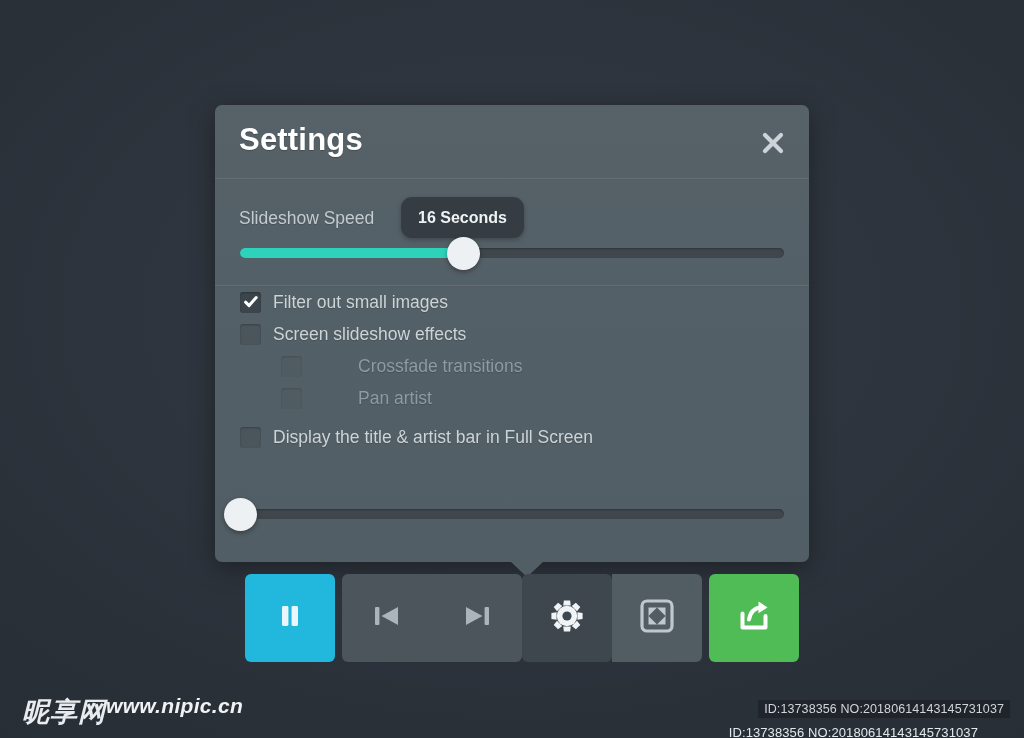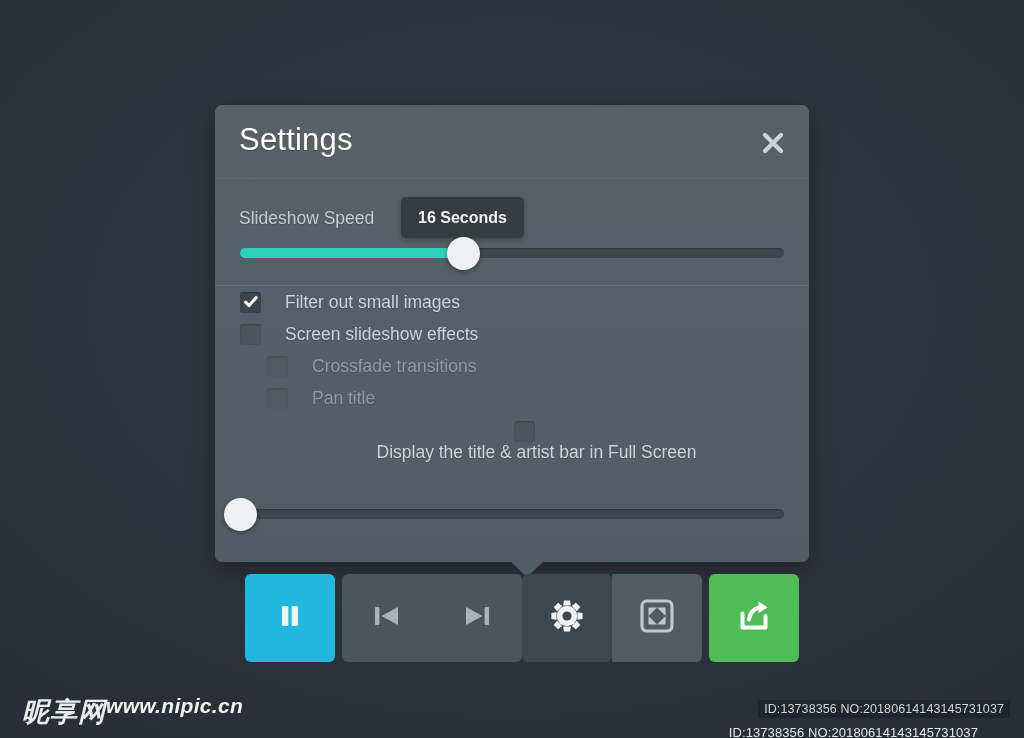--- a/index.html
+++ b/index.html
@@ -38,21 +38,21 @@
 
   .panel-header {
     position: relative;
     height: 73px;
   }
   .panel-title {
     position: absolute;
     left: 24px;
     top: 17px;
     font-size: 31px;
-    font-weight: normal;
+    font-weight: bold;
     color: #ffffff;
     letter-spacing: .2px;
     text-shadow: 0 1px 1px rgba(0,0,0,.22);
   }
   .close-btn {
     position: absolute;
     right: 18px;
     top: 20px;
     width: 36px;
     height: 36px;
@@ -80,21 +80,21 @@
     color: #c3cbd0;
     text-shadow: 0 1px 1px rgba(0,0,0,.18);
   }
   .tooltip {
     position: absolute;
     left: 186px;
     top: 17px;
     height: 41px;
     padding: 0 17px;
     background: #363d42;
-    border-radius: 5px;
+    border-radius: 11px;
     display: flex;
     align-items: center;
     box-shadow: 0 2px 5px rgba(0,0,0,.25);
   }
   .tooltip-text {
     font-size: 16px;
     font-weight: bold;
     color: #eef2f4;
     white-space: nowrap;
   }
@@ -154,37 +154,37 @@
     top: 181px;
     width: 100%;
   }
   .opt-row {
     display: flex;
     align-items: center;
     height: 32px;
     padding-left: 25px;
     cursor: pointer;
   }
-  .opt-row.sub { padding-left: 52px; }
-  .opt-row.gap { margin-top: 7px; flex-direction: column; }
+  .opt-row.sub { padding-left: 66px; gap: 44px; }
+  .opt-row.gap { margin-top: 7px; }
   .cbox {
     width: 21px;
     height: 21px;
     border-radius: 3px;
     background: #4a555c;
     box-shadow: inset 0 1px 2px rgba(0,0,0,.25);
     flex: 0 0 auto;
     display: flex;
     align-items: center;
     justify-content: center;
   }
   .cbox.checked { background: #3b454b; }
   .cbox.dim { background: #4e595f; opacity: .55; }
   .opt-label {
-    margin-left: 24px;
+    margin-left: 12px;
     font-size: 17.5px;
     color: #ccd4d8;
     text-shadow: 0 1px 1px rgba(0,0,0,.18);
     white-space: nowrap;
   }
   .opt-label.dim { color: #8d9ba2; }
 
   
   .panel-tail {
     position: absolute;
@@ -315,21 +315,21 @@
         <div class="opt-row">
           <span class="cbox"></span>
           <span class="opt-label">Screen slideshow effects</span>
         </div>
         <div class="opt-row sub">
           <span class="cbox dim"></span>
           <span class="opt-label dim">Crossfade transitions</span>
         </div>
         <div class="opt-row sub">
           <span class="cbox dim"></span>
-          <span class="opt-label dim">Pan title</span>
+          <span class="opt-label dim">Pan artist</span>
         </div>
         <div class="opt-row gap">
           <span class="cbox"></span>
           <span class="opt-label">Display the title &amp; artist bar in Full Screen</span>
         </div>
       </div>
 
     <div class="slider" id="brightness-slider">
       <div class="track"></div>
       <div class="fill" id="bright-fill" style="width: 0%;"></div>

